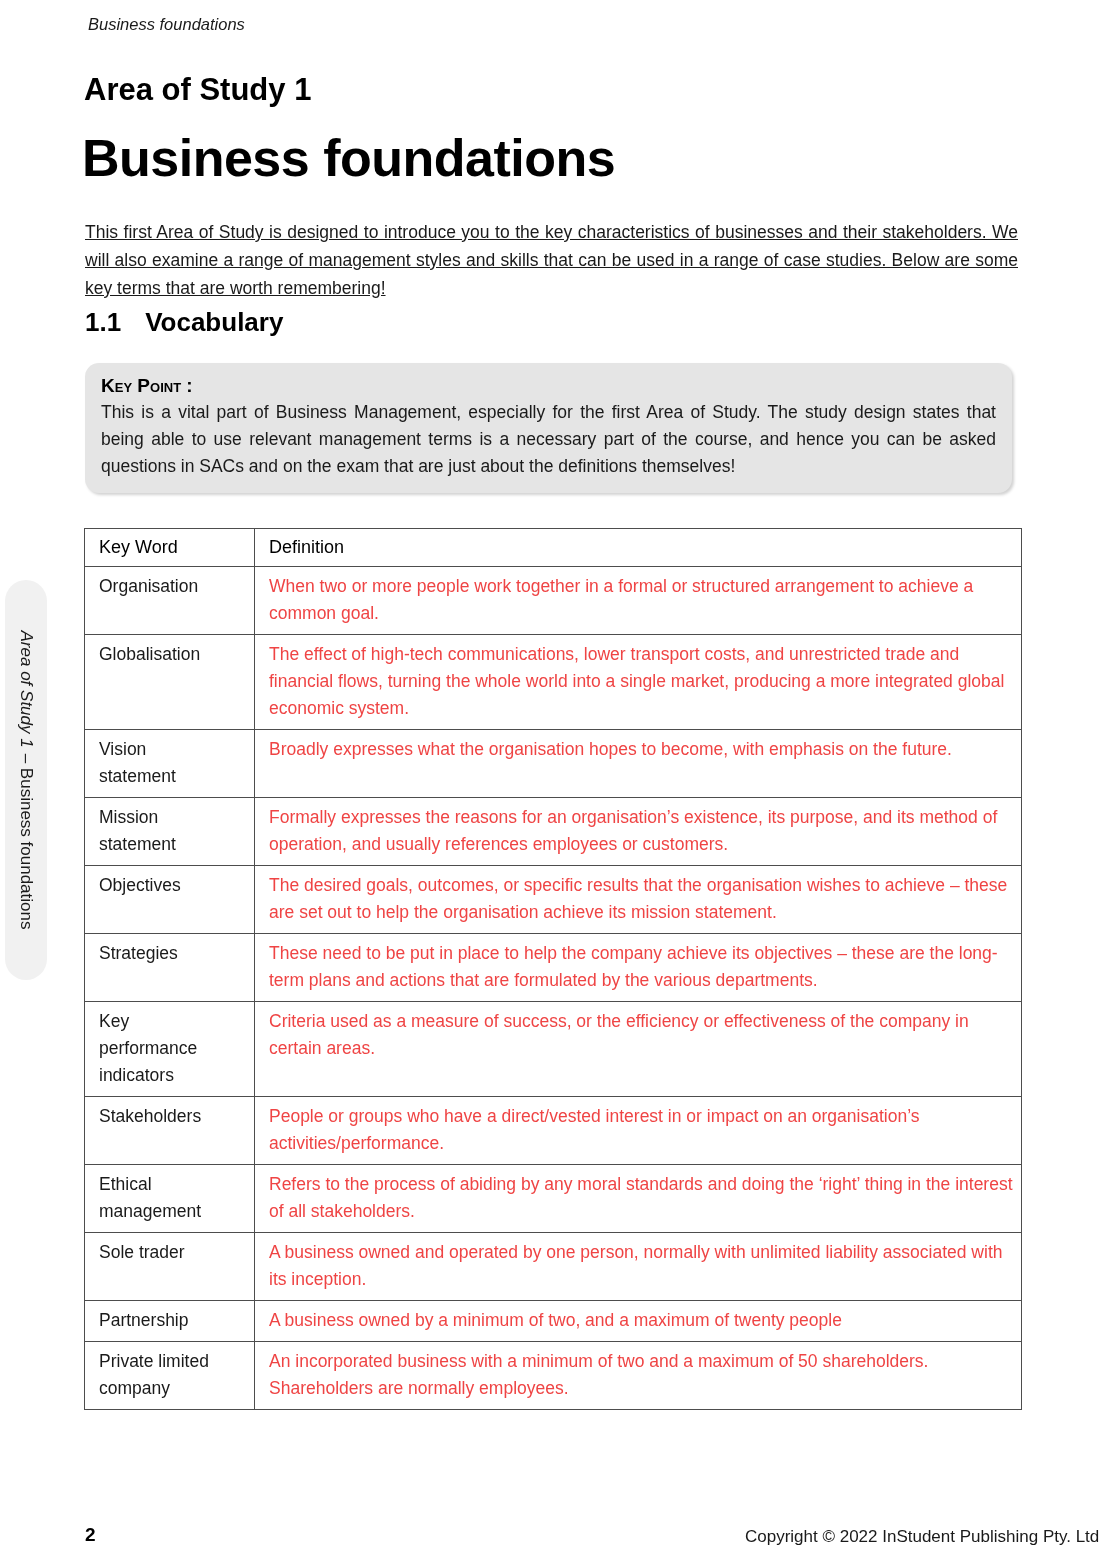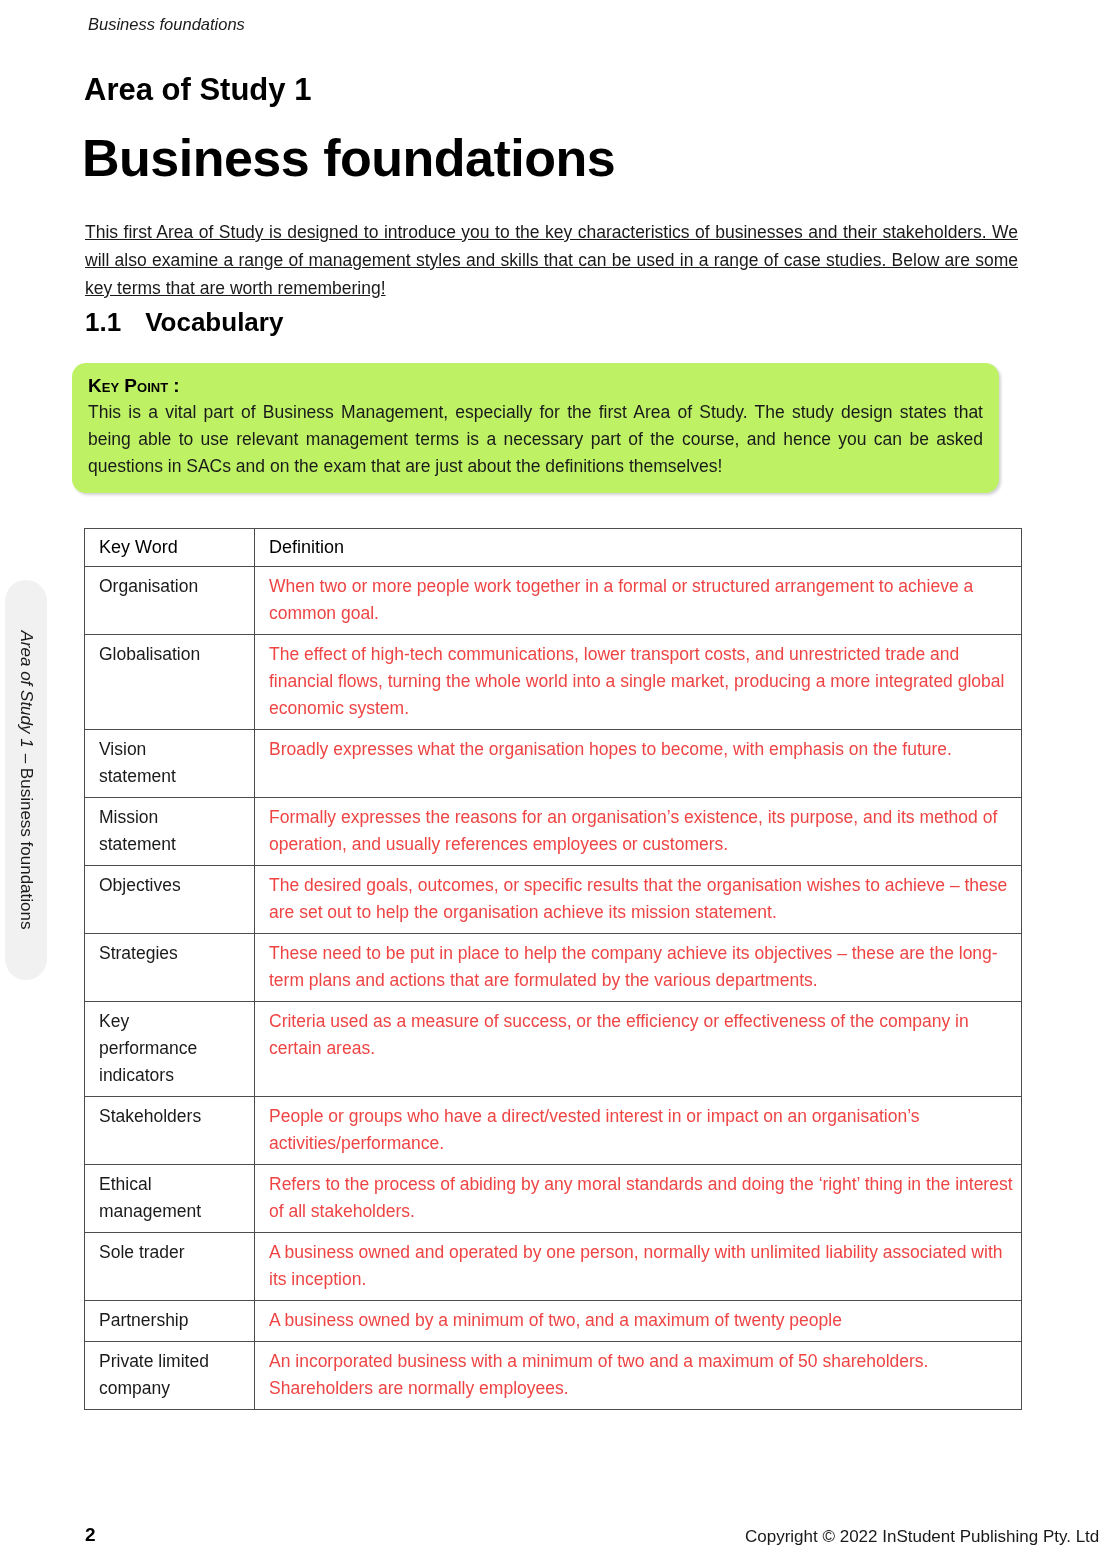--- a/index.html
+++ b/index.html
@@ -33,23 +33,23 @@
     font-size: 17.5px; line-height: 28px; text-align: justify; color: #1a1a1a;
   }
 
   .section-heading {
     position: absolute; left: 85px; top: 307px;
     font-size: 26px; font-weight: 700; color: #000;
   }
   .section-heading .sec-num { display: inline-block; margin-right: 24px; }
 
   .keypoint {
-    position: absolute; left: 72px; top: 363px; width: 927px;
+    position: absolute; left: 85px; top: 363px; width: 927px;
     box-sizing: border-box;
-    background: #bef264;
+    background: #e5e5e5;
     border-radius: 14px;
     padding: 9px 16px 13px 16px;
     box-shadow: 2px 2px 3px rgba(0,0,0,0.18);
   }
   .kp-label {
     font-variant: small-caps; font-weight: 700; font-size: 19px;
     line-height: 27px; color: #000;
   }
   .kp-body {
     font-size: 17.5px; line-height: 27px; text-align: justify; color: #1a1a1a;

